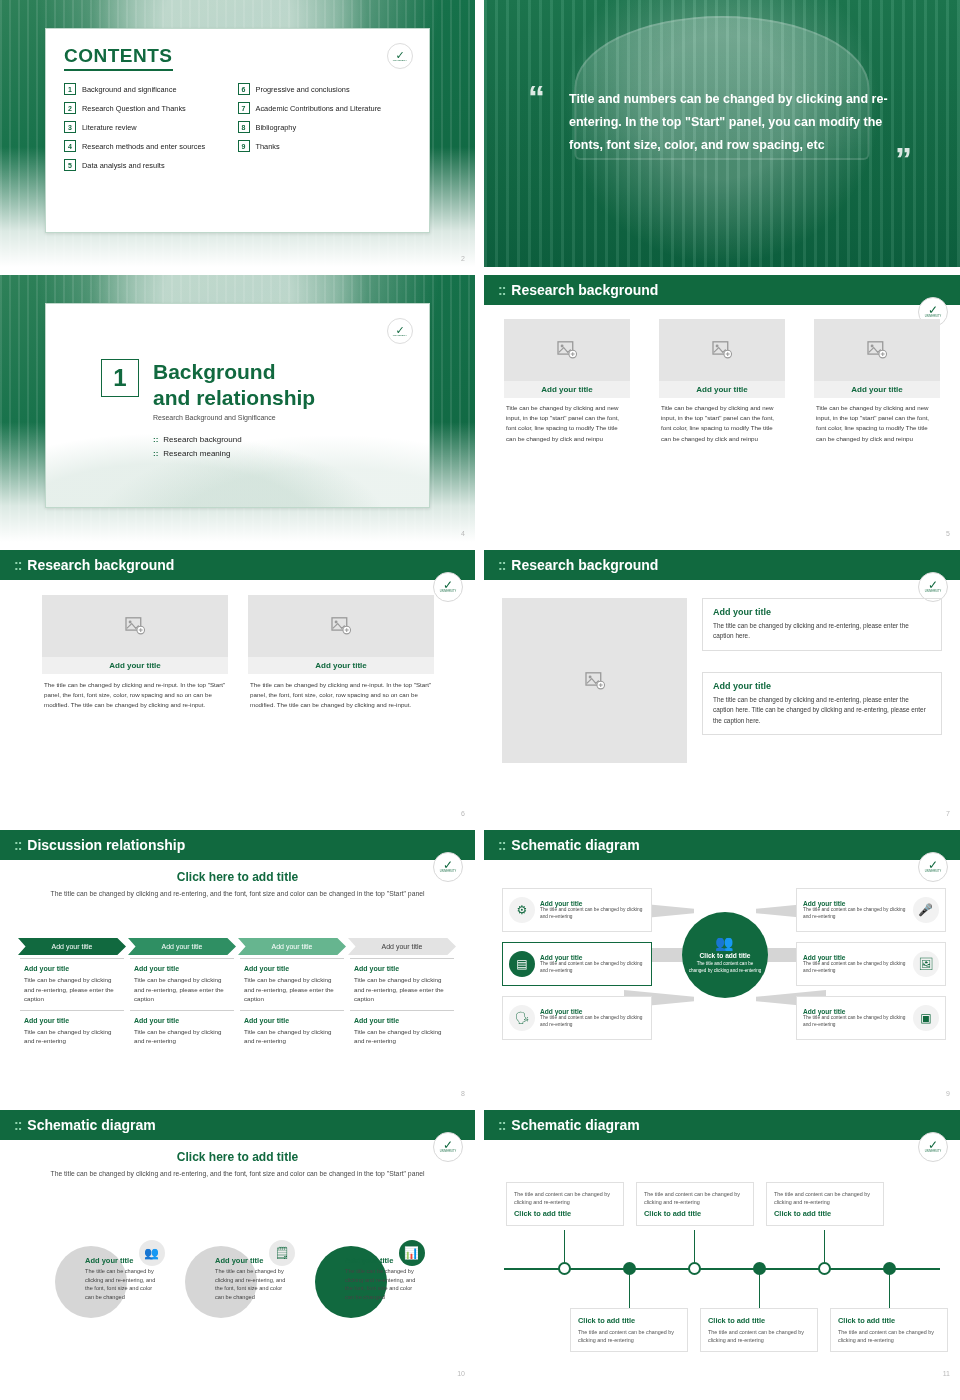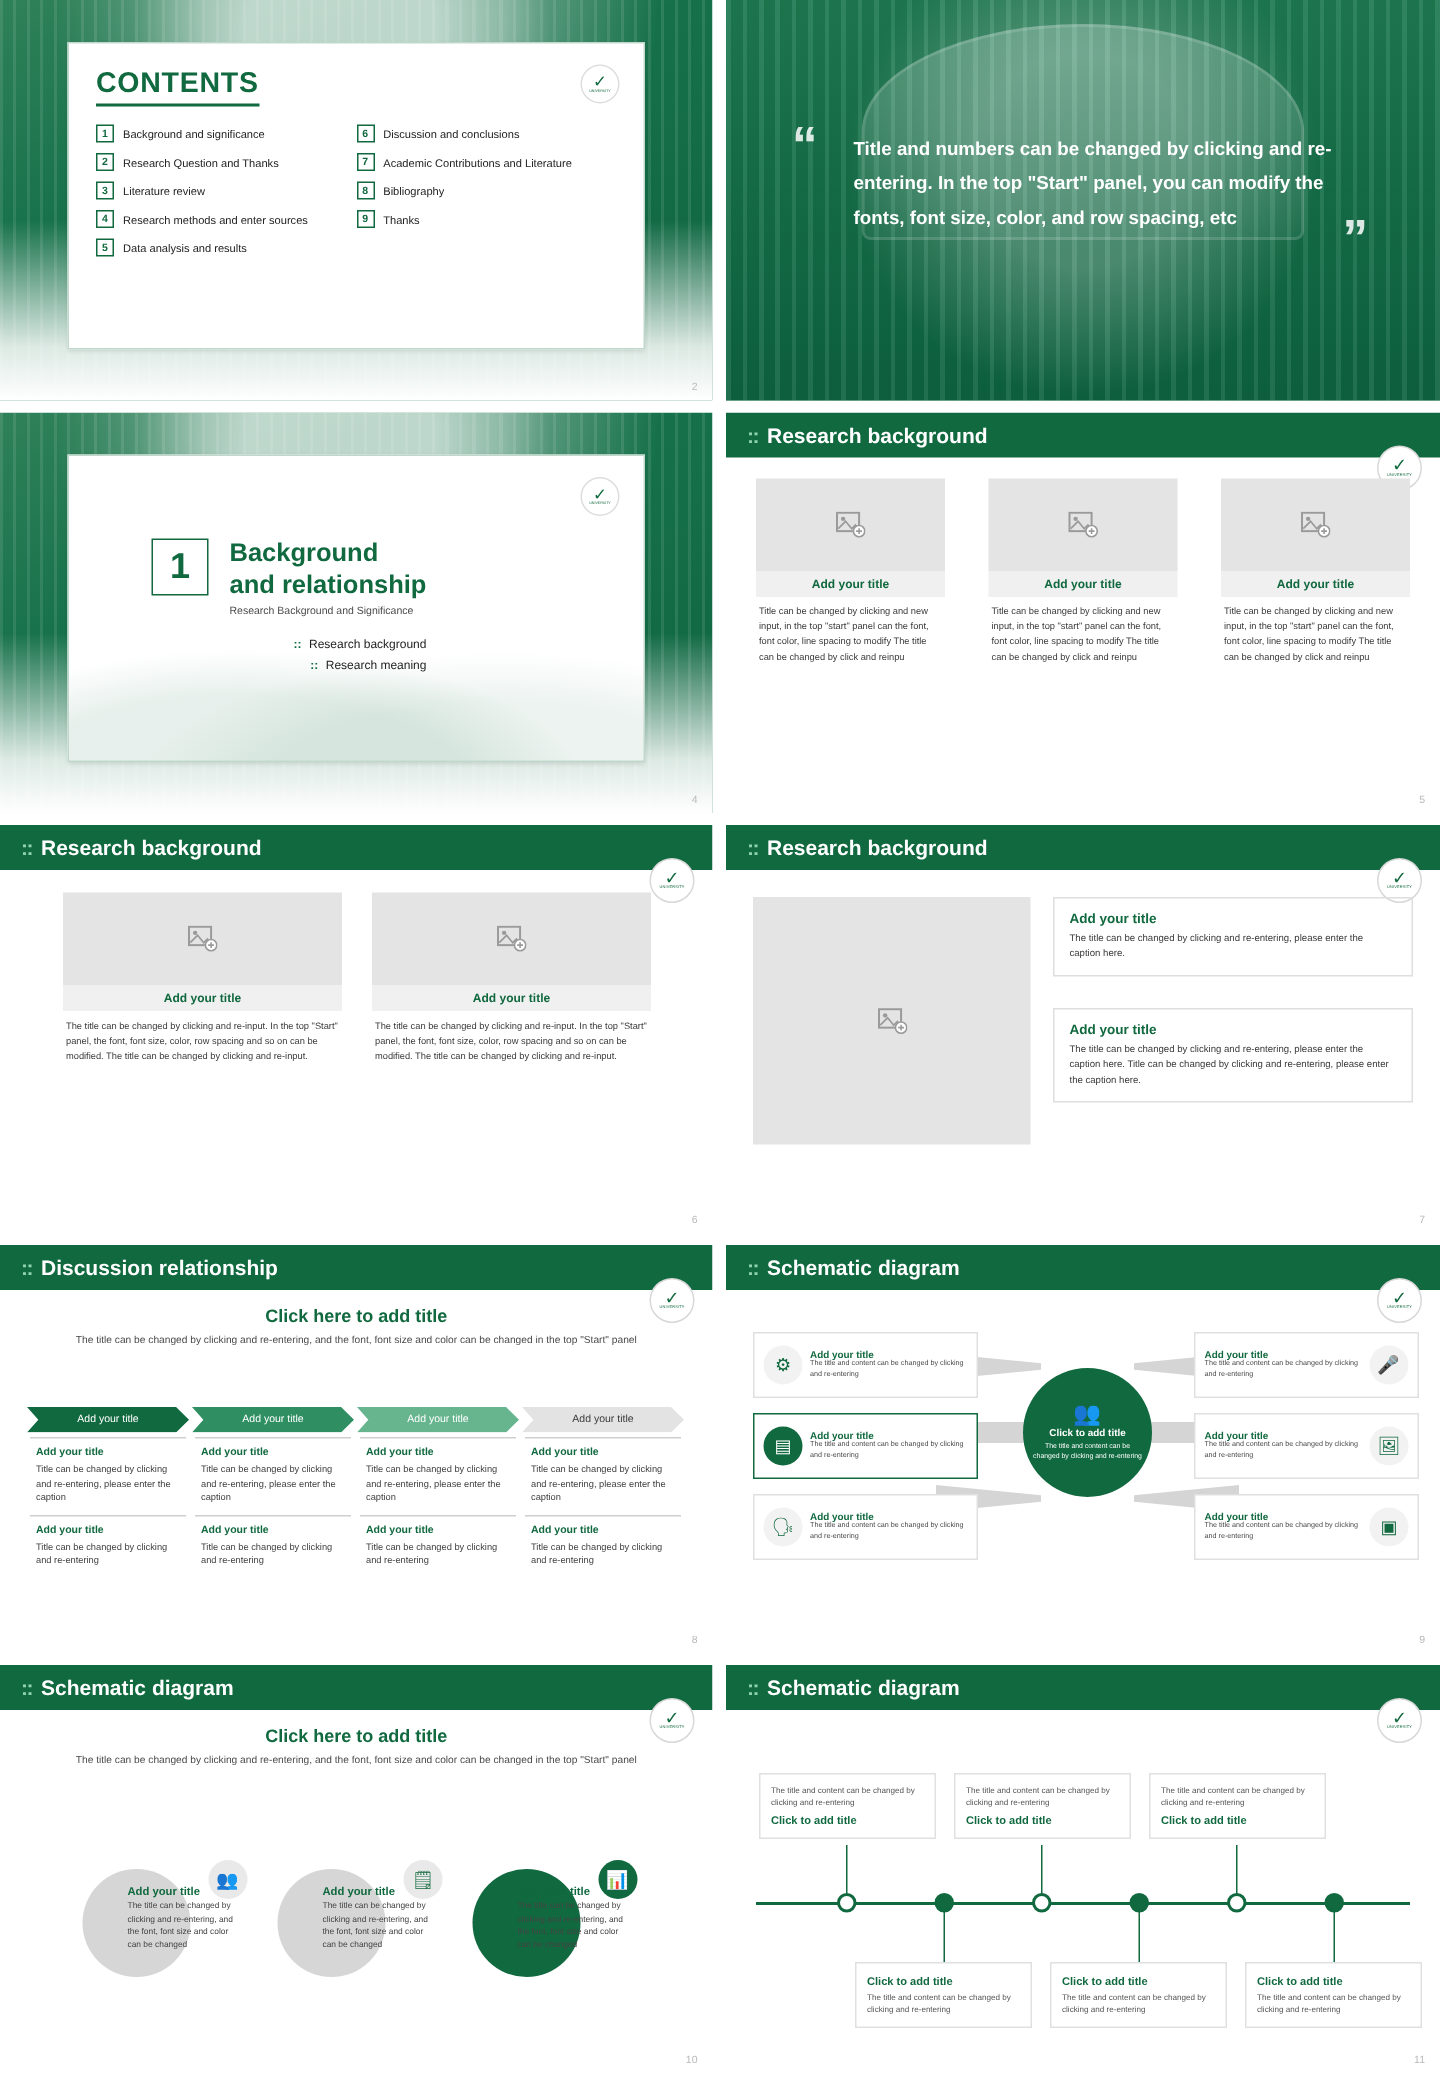--- a/index.html
+++ b/index.html
@@ -110,24 +110,24 @@
   .qmark.close{ right:48px; top:140px; }
 
   
   .sec-card { left:45px; top:28px; width:385px; height:205px; }
   .sec-inner { position:absolute; left:55px; top:55px; }
   .sec-num {
     position:absolute; left:0; top:0; width:38px; height:38px;
     border:1px solid #11693f; color:#11693f; font-size:24px; font-weight:bold;
     display:flex; align-items:center; justify-content:center;
   }
-  .sec-title { margin-left:52px; color:#11693f; font-size:17px; font-weight:bold; line-height:1.22; }
+  .sec-title { margin-left:52px; color:#11693f; font-size:21px; font-weight:bold; line-height:1.22; }
   .sec-sub { margin-left:52px; color:#4b4b4b; font-size:7px; margin-top:4px; }
   .sec-bullets { margin-left:52px; margin-top:14px; font-size:8px; color:#222; }
-  .sec-bullets div { margin-bottom:5px;text-align:right; }
+  .sec-bullets div { margin-bottom:5px; }
   .sec-bullets .mk { color:#11693f; font-weight:bold; margin-right:5px; }
   .wave {
     position:absolute; left:0; bottom:0; width:100%; height:90px;
     background:
       radial-gradient(ellipse at 30% 120%, rgba(17,105,63,.10) 0 40%, rgba(0,0,0,0) 60%),
       radial-gradient(ellipse at 75% 130%, rgba(17,105,63,.08) 0 40%, rgba(0,0,0,0) 60%);
   }
 
   
   .ph-box { background:#e4e4e4; display:flex; align-items:center; justify-content:center; }
@@ -255,21 +255,21 @@
             <span class="toc-text">Research methods and enter sources</span>
           </div>
           <div class="toc-item">
             <span class="toc-num">5</span>
             <span class="toc-text">Data analysis and results</span>
           </div>
         </div>
         <div class="toc-col">
           <div class="toc-item">
             <span class="toc-num">6</span>
-            <span class="toc-text">Discussion and conclusions</span>
+            <span class="toc-text">Progressive and conclusions</span>
           </div>
           <div class="toc-item">
             <span class="toc-num">7</span>
             <span class="toc-text">Academic Contributions and Literature</span>
           </div>
           <div class="toc-item">
             <span class="toc-num">8</span>
             <span class="toc-text">Bibliography</span>
           </div>
           <div class="toc-item">

